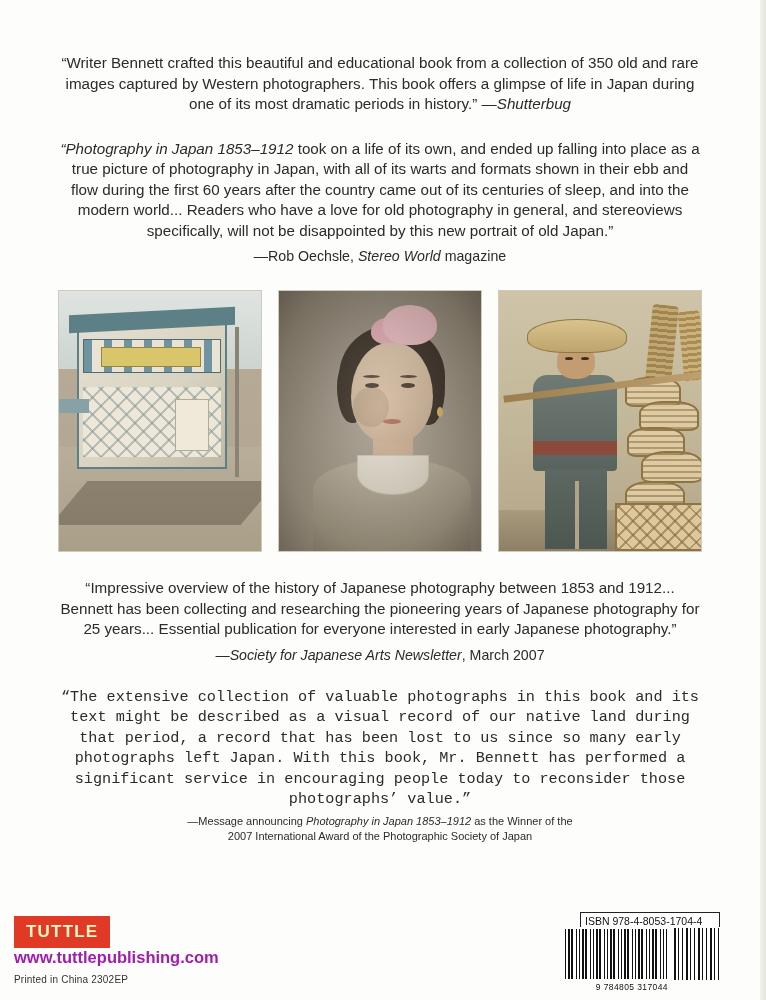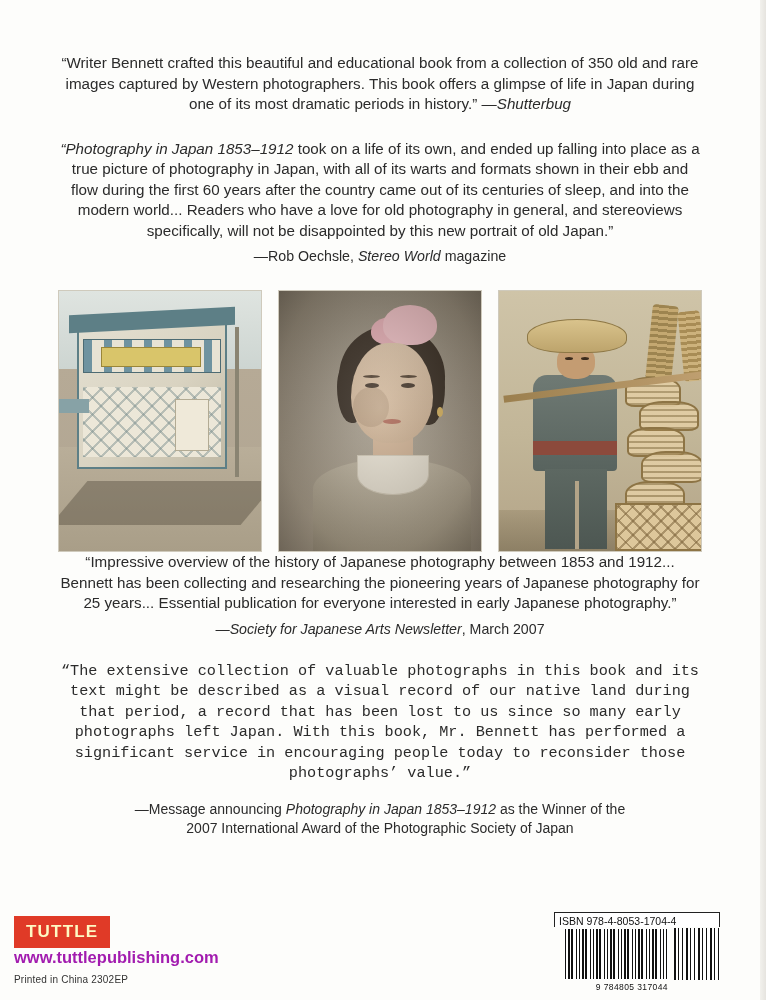--- a/index.html
+++ b/index.html
@@ -44,23 +44,23 @@
   .q3 { font-size: 15.2px; margin-top: 0; }
   .q4 { font-size: 15.2px; margin-top: 24px; font-family: Liberation Mono, monospace; }
 
   .attrib {
     text-align: center;
     font-size: 14.2px;
     margin-top: 7px;
   }
   .attrib-small {
     text-align: center;
-    font-size: 14px;
+    font-size: 11px;
     line-height: 1.35;
-    margin-top: 16px;
+    margin-top: 4px;
   }
   em, .ital { font-style: italic; }
 
   
   .photos {
     display: flex;
     justify-content: space-between;
     margin-top: 26px;
     padding: 0 0px;
     gap: 16px;
@@ -242,21 +242,21 @@
   .printed {
     position: absolute;
     left: 14px; top: 66px;
     font-size: 10px;
     color: #333;
     letter-spacing: .2px;
   }
   .isbn-box {
     position: absolute;
     right: 40px; top: 4px;
-    width: 166px;
+    width: 140px;
     border: 1px solid #222;
     border-bottom: none;
     padding: 2px 4px 0 4px;
     font-size: 10.5px;
     color: #111;
     background: #fff;
   }
   .barcode-area {
     position: absolute;
     right: 40px; top: 20px;
@@ -362,21 +362,21 @@
         <div class="leg-split"></div>
         <div class="pole"></div>
         <div class="face"></div>
         <div class="eye1"></div>
         <div class="eye2"></div>
         <div class="hat"></div>
       </div>
 
     </div>
 
-    <div class="quote-block q3" style="">
+    <div class="quote-block q3" style="margin-top:26px;">
       <span>“Impressive overview of the history of Japanese photography between 1853 and 1912... Bennett has been collecting and researching the pioneering years of Japanese photography for 25 years... Essential publication for everyone interested in early Japanese photography.”</span>
     </div>
     <div class="attrib">
       <em>—Society for Japanese Arts Newsletter</em><span>, March 2007</span>
     </div>
 
     <div class="quote-block q4">
       <span>“The extensive collection of valuable photographs in this book and its text might be described as a visual record of our native land during that period, a record that has been lost to us since so many early photographs left Japan. With this book, Mr. Bennett has performed a significant service in encouraging people today to reconsider those photographs’ value.”</span>
     </div>
     <div class="attrib-small">

